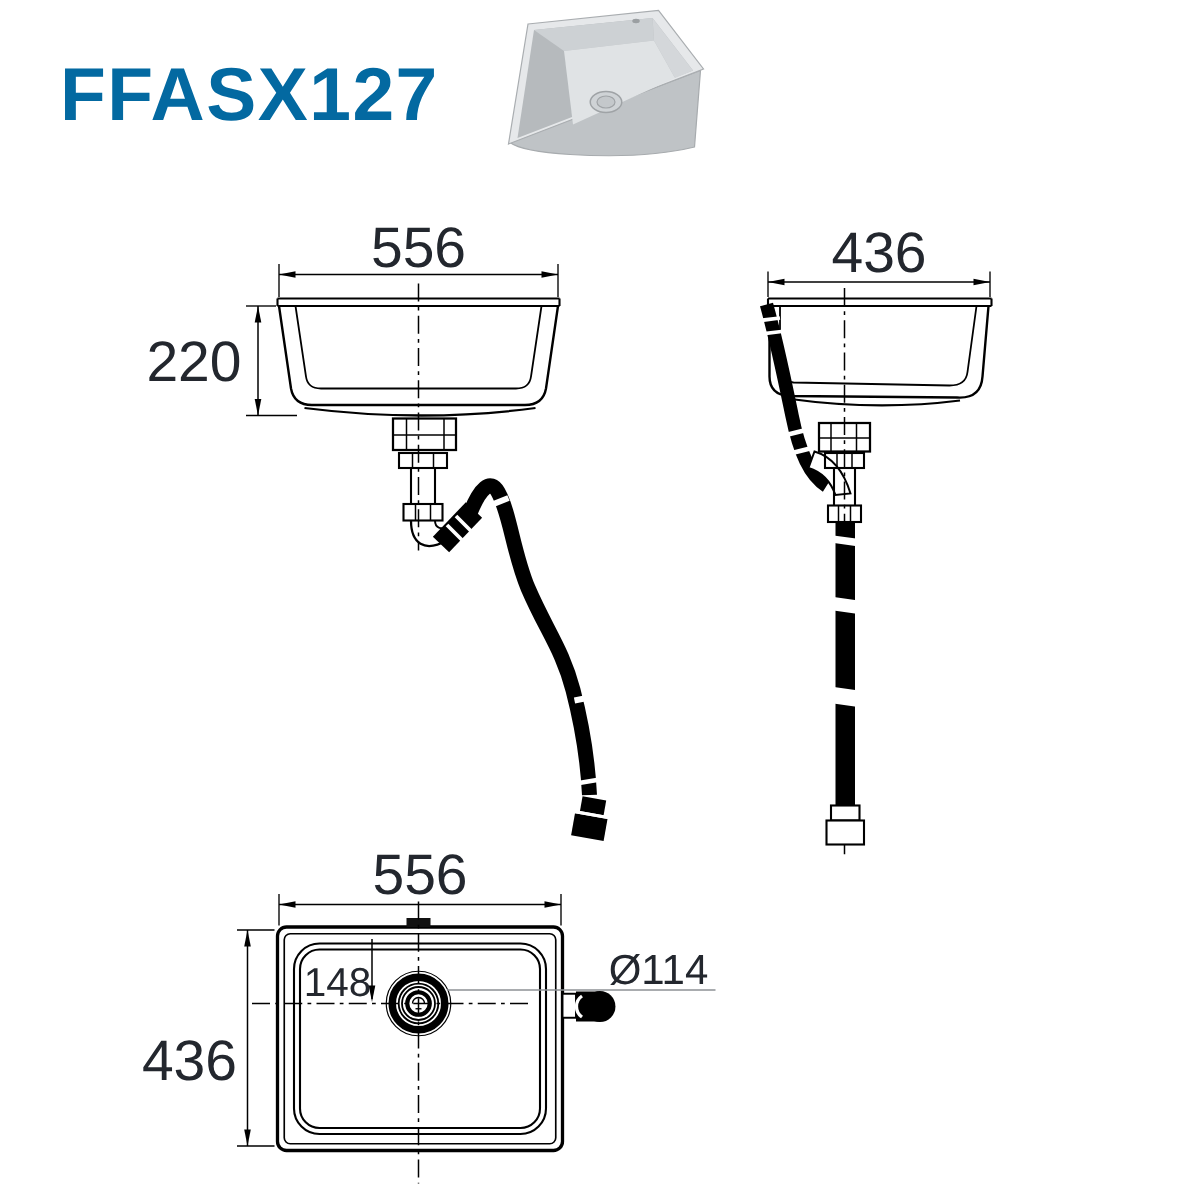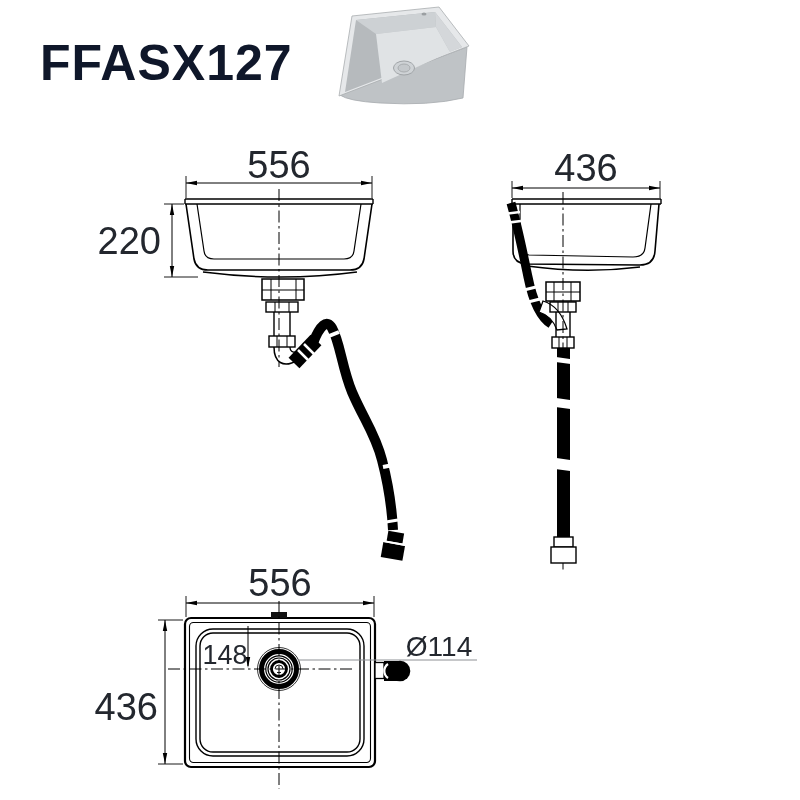--- a/index.html
+++ b/index.html
@@ -1,19 +1,19 @@
 <!DOCTYPE html>
 <html><head>
 <meta charset="utf-8">
 <style>
   html,body{margin:0;padding:0;background:#fff;}
   .page{position:relative;width:800px;height:800px;background:#ffffff;overflow:hidden;
         font-family:"Liberation Sans",sans-serif;}
   .title{position:absolute;left:40px;top:34px;font-size:50px;font-weight:700;
-         color:#0f172a;letter-spacing:1px;font-family:"Liberation Sans",sans-serif;}
+         color:#0369a1;letter-spacing:1px;font-family:"Liberation Sans",sans-serif;}
   svg{position:absolute;left:0;top:0;}
   svg text{font-family:"Liberation Sans",sans-serif;fill:#23272e;}
   .dim{font-size:38px;}
   .dim-sm{font-size:27px;}
   .dim-md{font-size:28px;}
   .ln{stroke:#000;fill:none;}
 </style>
 </head>
 <body>
 

